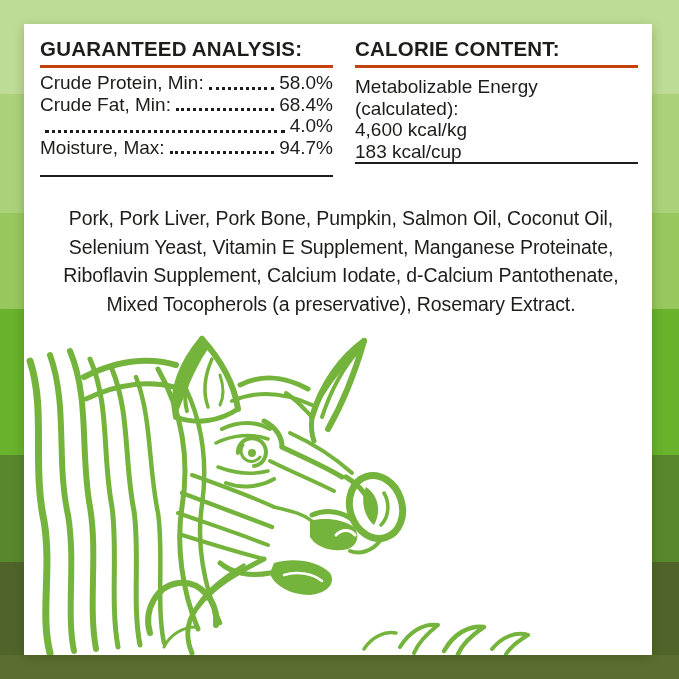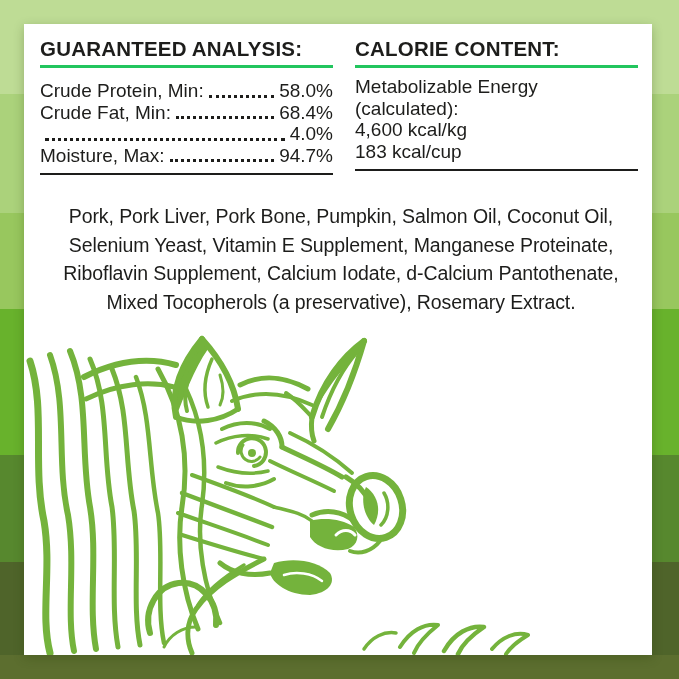--- a/index.html
+++ b/index.html
@@ -18,28 +18,28 @@
   .panel{
     position:absolute;left:24px;top:24px;width:628px;height:631px;
     background:#ffffff;box-shadow:0 3px 10px rgba(40,60,10,.28);
     overflow:hidden;color:#1d1d1b;
   }
   .cols{display:flex;padding:13px 14px 0 16px;}
   .col-left{flex:0 0 293px;}
   .col-right{flex:1 1 auto;margin-left:22px;}
   .sec-title{
     font-size:20.5px;font-weight:700;letter-spacing:.2px;
-    padding-bottom:4px;border-bottom:3px solid #22c55e;white-space:nowrap;
+    padding-bottom:4px;border-bottom:3px solid #c2410c;white-space:nowrap;
   }
-  .ga-rows{margin-top:12px;padding-bottom:7px;border-bottom:2.5px solid #1d1d1b;}
+  .ga-rows{margin-top:4px;padding-bottom:17px;border-bottom:2.5px solid #1d1d1b;}
   .ga-row{display:flex;align-items:flex-end;font-size:19px;font-weight:500;line-height:21.5px;}
   .ga-row .lbl{white-space:nowrap;}
   .ga-row .dots{flex:1 1 auto;border-bottom:3px dotted #1d1d1b;margin:0 5px 4px 5px;min-width:12px;}
   .ga-row .val{white-space:nowrap;}
-  .cal-lines{margin-top:8px;padding-bottom:7px;border-bottom:2.5px solid #1d1d1b;}
+  .cal-lines{margin-top:8px;border-bottom:2.5px solid #1d1d1b;}
   .cal-line{font-size:19px;font-weight:500;line-height:21.5px;}
   .ing{margin-top:27px;padding:0 14px 0 14px;}
   .ing .sec-title{display:block;white-space:normal;}
   .ing-text{margin-top:8px;width:606px;font-size:19.5px;font-weight:500;line-height:28.5px;letter-spacing:-.1px;text-align:center;}
   .boar{position:absolute;left:0;bottom:0;width:560px;height:330px;pointer-events:none;}
   .boar path,.boar ellipse{fill:none;stroke:#74b33c;stroke-linecap:round;stroke-linejoin:round;}
   .boar .f{fill:#74b33c;stroke:none;}
   .boar .w{stroke:#ffffff;}
 </style>
 </head>

